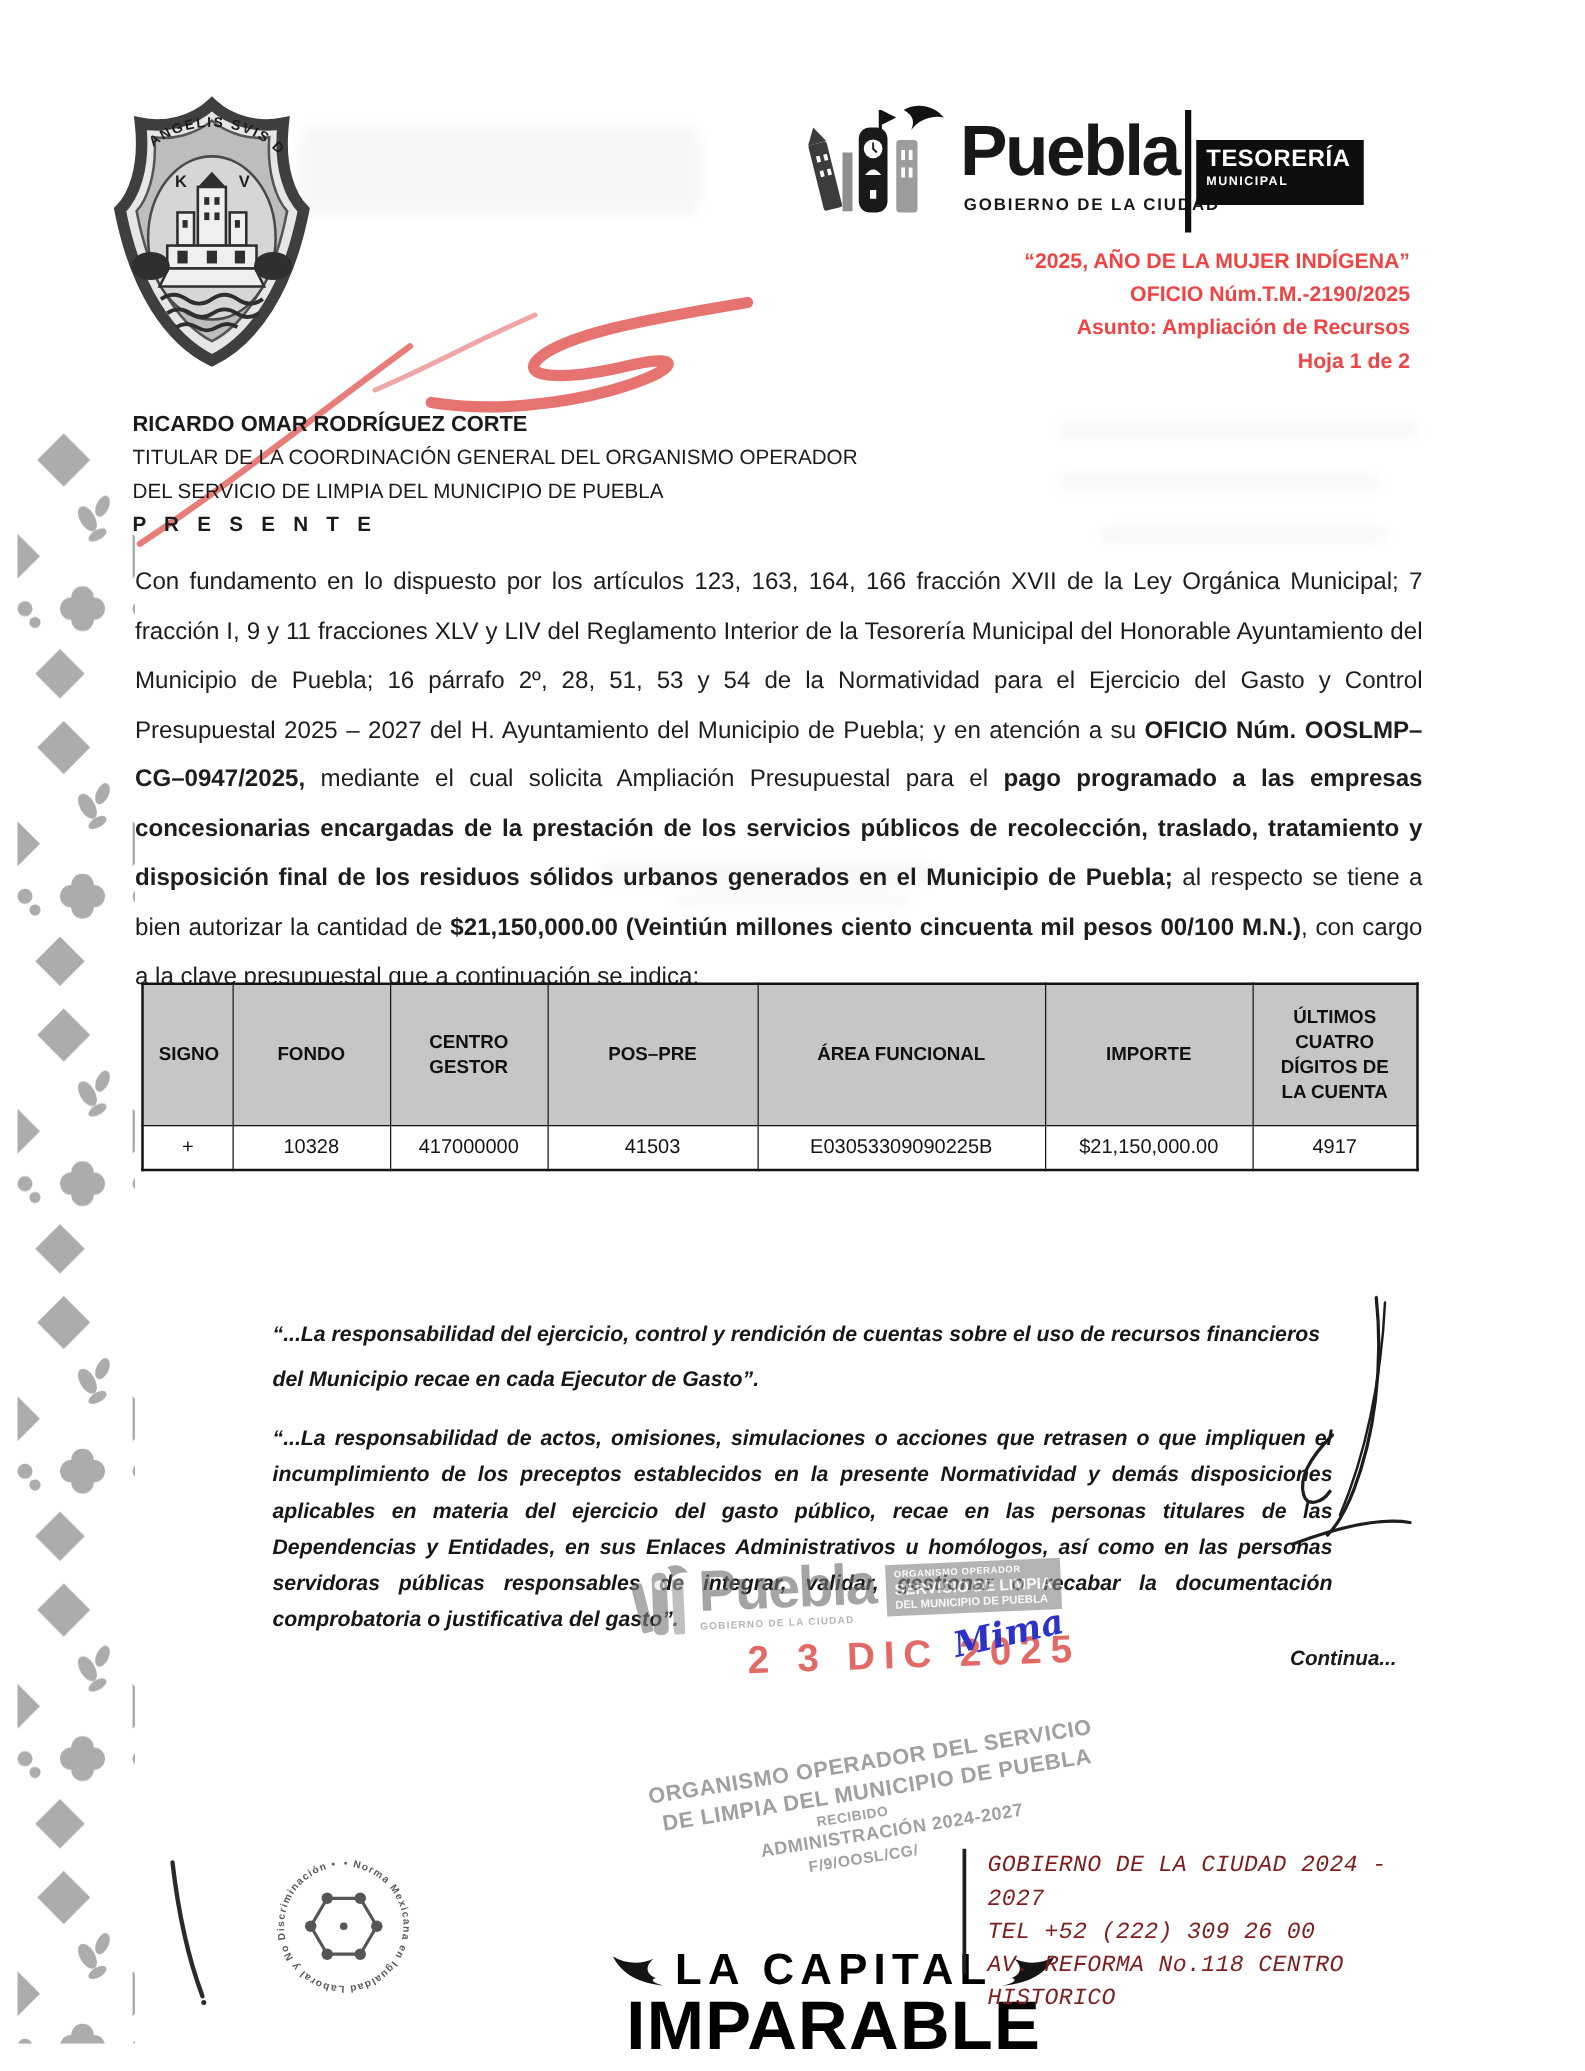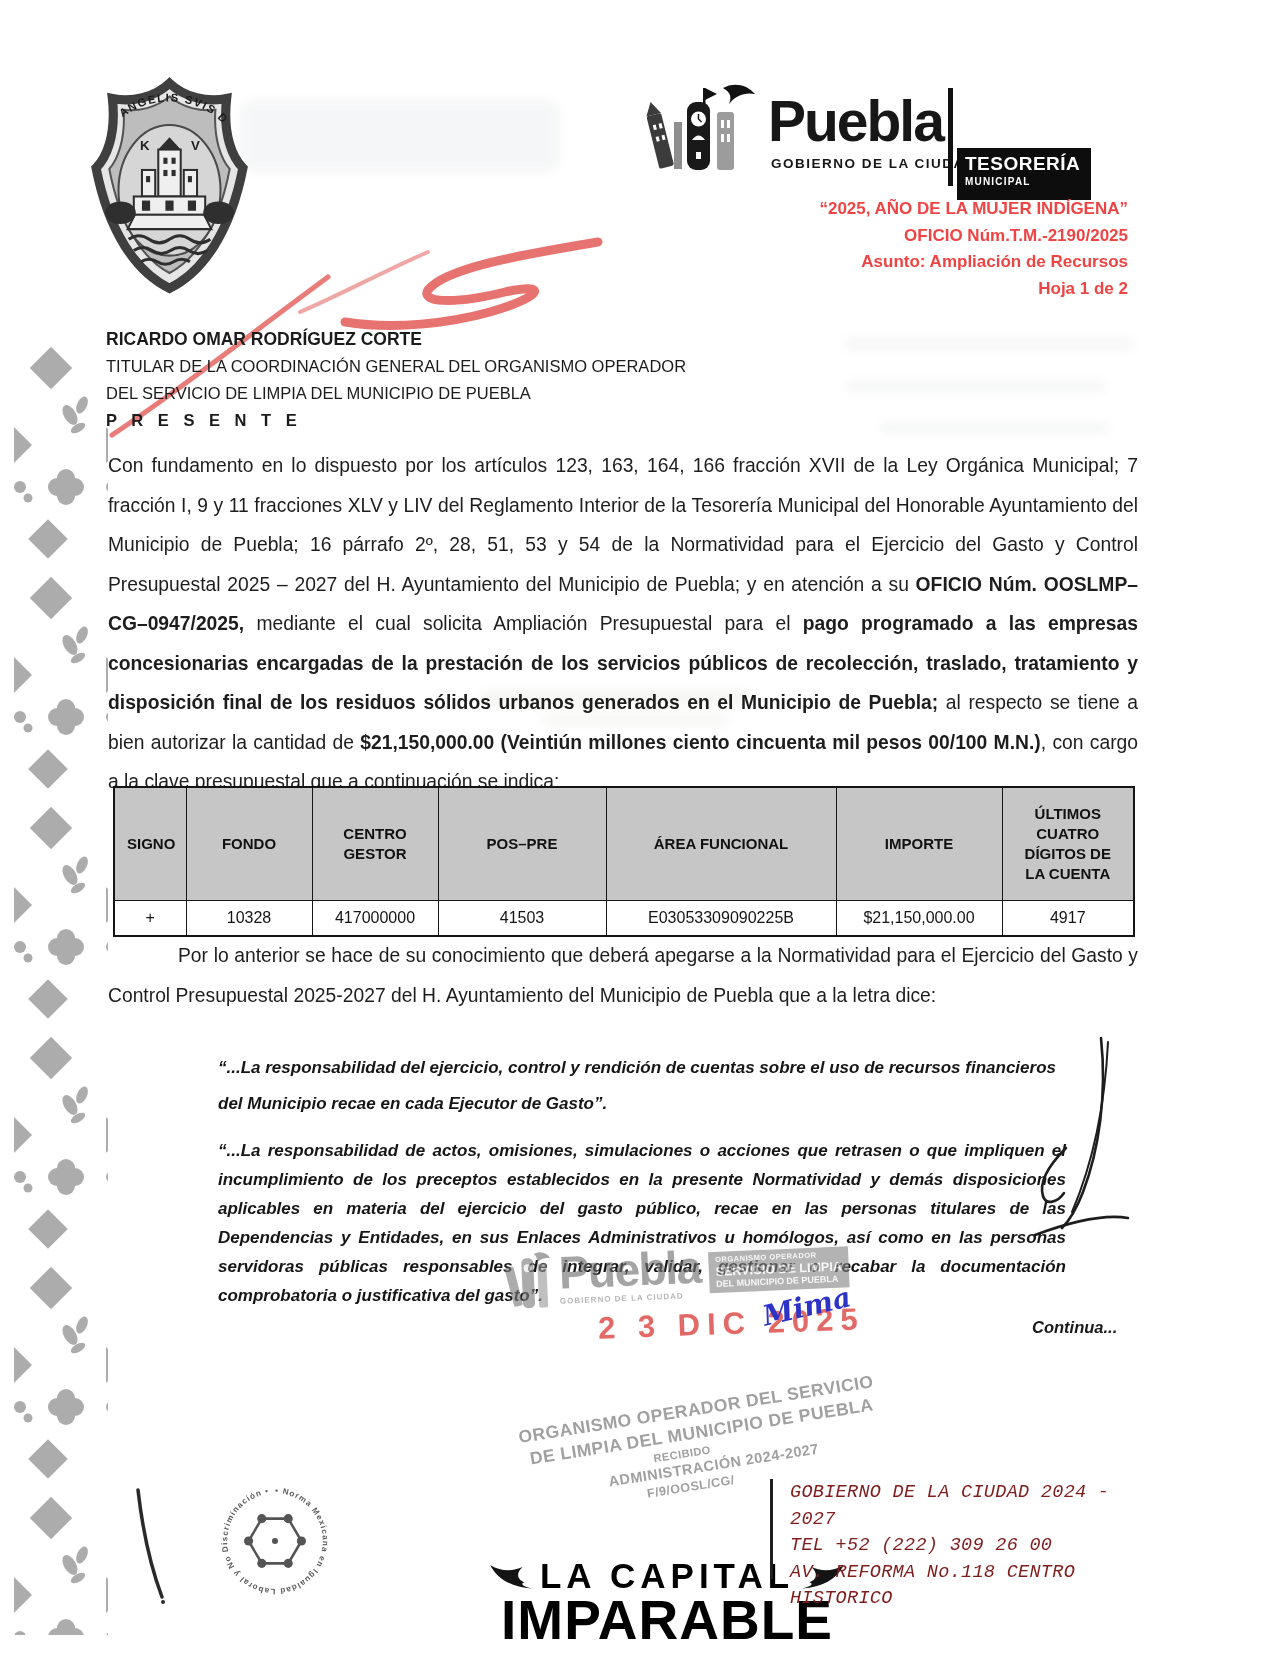--- a/index.html
+++ b/index.html
@@ -7,21 +7,21 @@
         font-family:"Liberation Sans",sans-serif;color:#1c1c1c;}
   .abs{position:absolute;}
 
   
   .ghost{position:absolute;background:#8f97a1;opacity:.08;border-radius:10px;filter:blur(5px);}
 
   
   .wordmark{position:absolute;left:768px;top:88px;font-size:57px;font-weight:800;letter-spacing:-2px;color:#171717;}
   .brand-sub{position:absolute;left:771px;top:156px;font-size:13.5px;font-weight:800;letter-spacing:1.5px;color:#171717;}
   .brand-divider{position:absolute;left:948px;top:88px;width:5px;height:98px;background:#101010;}
-  .dept-box{position:absolute;left:957px;top:112px;width:134px;height:52px;background:#0d0d0d;color:#fff;padding:5px 8px;box-sizing:border-box;margin-top:36px;}
+  .dept-box{position:absolute;left:957px;top:112px;width:134px;height:52px;background:#0d0d0d;color:#fff;padding:5px 8px;box-sizing:border-box;}
   .dept1{font-size:19px;font-weight:800;letter-spacing:.5px;}
   .dept2{font-size:10px;font-weight:700;letter-spacing:1.2px;margin-top:1px;}
 
   .ref-block{position:absolute;right:140px;top:196px;text-align:right;font-weight:700;font-size:17px;line-height:26.5px;color:#ef4444;}
 
   .recipient{position:absolute;left:106px;top:326px;font-size:16.5px;line-height:27px;color:#1b1b1b;}
   .recipient .name{font-weight:700;font-size:17.5px;}
   .recipient .salut{font-weight:700;letter-spacing:5px;}
 
   .p1{position:absolute;left:108px;top:446px;width:1030px;font-size:19.3px;line-height:39.5px;text-align:justify;color:#1d1d1d;}
@@ -216,21 +216,20 @@
       <td>10328</td>
       <td>417000000</td>
       <td>41503</td>
       <td>E03053309090225B</td>
       <td>$21,150,000.00</td>
       <td>4917</td>
     </tr>
   </tbody>
     </table>
 
-  <div class="p2">Por lo anterior se hace de su conocimiento que deberá apegarse a la Normatividad para el Ejercicio del Gasto y Control Presupuestal 2025-2027 del H. Ayuntamiento del Municipio de Puebla que a la letra dice:</div>
 
   <div class="quote1">“...La responsabilidad del ejercicio, control y rendición de cuentas sobre el uso de recursos financieros del Municipio recae en cada Ejecutor de Gasto”.</div>
   <div class="quote2">“...La responsabilidad de actos, omisiones, simulaciones o acciones que retrasen o que impliquen el incumplimiento de los preceptos establecidos en la presente Normatividad y demás disposiciones aplicables en materia del ejercicio del gasto público, recae en las personas titulares de las Dependencias y Entidades, en sus Enlaces Administrativos u homólogos, así como en las personas servidoras públicas responsables de integrar, validar, gestionar o recabar la documentación comprobatoria o justificativa del gasto”.</div>
 
   <svg class="abs" style="left:1025px;top:1028px;" width="120" height="215" viewBox="0 0 120 215">
     <g fill="none" stroke="#1d1d1d" stroke-linecap="round">
       <path d="M76,10 C82,67 74,122 58,164 C51,182 43,194 37,200" stroke-width="2.6"></path>
       <path d="M83,14 C80,77 67,137 47,184" stroke-width="2"></path>
       <path d="M41,120 C27,134 13,152 18,168 C21,178 33,174 39,165" stroke-width="2.6"></path>
       <path d="M10,207 C45,194 80,186 103,190" stroke-width="2.6"></path>

